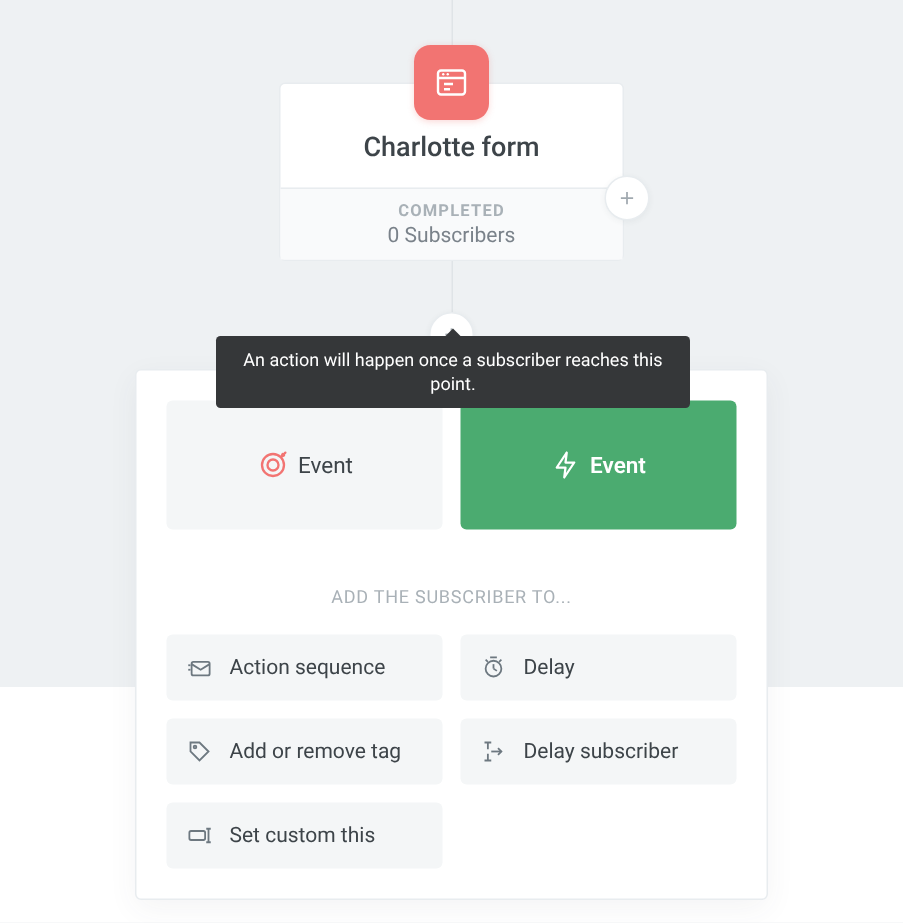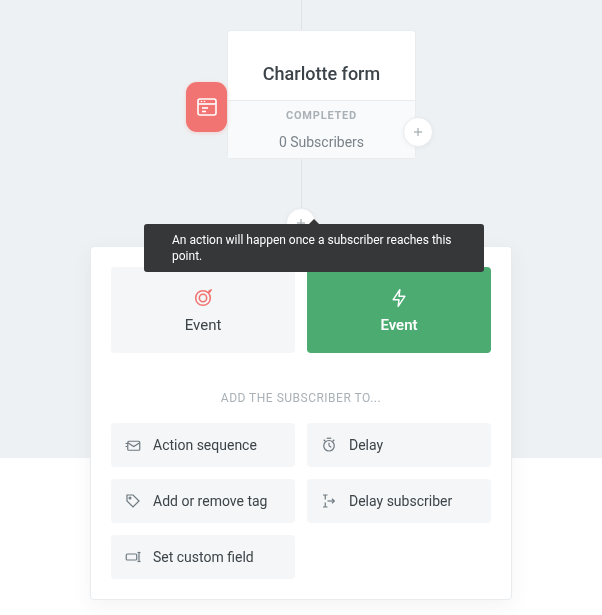--- a/index.html
+++ b/index.html
@@ -26,71 +26,71 @@
     overflow:hidden;
     position:relative;
     color:var(--text);
     font-size:14px;
   }
   .line{position:absolute;left:301px;width:1px;background:var(--divider);z-index:0;}
   .line.top{top:0;height:30px;}
   .line.mid{top:157px;height:80px;}
   
   
-  .form-wrap{position:absolute;left:186px;top:30px;width:230px;display:flex;flex-direction:row;align-items:center;z-index:2;}
+  .form-wrap{position:absolute;left:186px;top:30px;width:230px;display:flex;flex-direction:column;align-items:center;z-index:2;}
   .form-icon-badge{
     width:50px;height:50px;border-radius:11px;background:var(--coral);
     display:flex;align-items:center;justify-content:center;margin-bottom:-25px;z-index:3;
     box-shadow:0 1px 4px rgba(240,110,108,.25);
   }
   .form-card{
     width:230px;border:1px solid var(--card-border);border-radius:4px;background:var(--card-bg);
     text-align:center;padding-top:32px;
   }
   .form-title{font-size:18px;font-weight:500;color:var(--text-strong);padding:0 12px 16px;}
   .form-meta{border-top:1px solid var(--card-border);background:#f9fafb;padding:8px 0;}
   .form-completed{font-size:11px;letter-spacing:.8px;color:var(--muted);font-weight:700;}
-  .form-subs{font-size:14px;color:#7a828a;margin-top:12px;}
+  .form-subs{font-size:14px;color:#7a828a;margin-top:2px;}
   
   
   .plus{
     position:absolute;width:30px;height:30px;border-radius:50%;
     background:var(--card-bg);border:1px solid var(--card-border);
     display:flex;align-items:center;justify-content:center;
     color:#a0a9af;font-size:16px;cursor:pointer;z-index:3;
     box-shadow:0 1px 4px rgba(50,60,70,.06);
   }
   .plus.right{left:403px;top:117px;}
   .plus.center{left:286px;top:208px;}
   
   
   .tooltip{
-    position:absolute;left:144px;top:224px;width:340px;
+    position:absolute;left:144px;top:224px;width:316px;
     background:var(--tooltip);color:#fff;font-size:12px;
-    border-radius:3px;padding:8px 28px;text-align:left;z-index:6;line-height:1.35;
+    border-radius:3px;padding:8px 16px;text-align:center;z-index:6;line-height:1.35;
   }
   .tooltip::before{
     content:"";position:absolute;left:50%;top:-5px;transform:translateX(-50%);
     border-left:6px solid transparent;border-right:6px solid transparent;border-bottom:6px solid var(--tooltip);
   }
   
   
   .bg-split{position:absolute;left:0;right:0;top:458px;height:160px;background:#fff;z-index:0;}
   
   
   .builder{
     position:absolute;left:90px;top:246px;width:422px;
     background:var(--card-bg);border:1px solid var(--card-border);border-radius:4px;
     padding:20px;z-index:5;
     box-shadow:0 6px 20px rgba(60,70,80,.06);
   }
   .cat-row{display:flex;gap:12px;}
   .cat{
     flex:1;height:86px;border-radius:4px;background:var(--tile);
-    display:flex;flex-direction:column;align-items:center;justify-content:center;gap:6px;
+    display:flex;flex-direction:row;align-items:center;justify-content:center;gap:6px;
     cursor:pointer;color:var(--text-strong);font-size:15px;
   }
   .cat.active{background:var(--green);color:#fff;font-weight:600;}
   .cat .ico{height:24px;display:flex;align-items:center;justify-content:center;}
   .sub-head{
     text-align:center;font-size:12px;letter-spacing:.5px;color:var(--muted);
     font-weight:400;margin:38px 0 18px;
   }
   .act-grid{display:grid;grid-template-columns:1fr 1fr;gap:12px;}
   .act{
@@ -213,16 +213,16 @@
     </div>
     <div class="act">
       <span class="ico">
         <svg width="18" height="18" viewBox="0 0 24 24" fill="none" stroke="currentColor" stroke-width="1.6">
           <rect x="3" y="8" width="14" height="8" rx="1.5"></rect>
           <line x1="20" y1="6" x2="20" y2="18"></line>
             <line x1="18" y1="6" x2="22" y2="6"></line>
             <line x1="18" y1="18" x2="22" y2="18"></line>
         </svg>
       </span>
-      <span>Set custom field</span>
+      <span>Set custom this</span>
     </div>
   </div>
 </div>
 
 </body></html>

